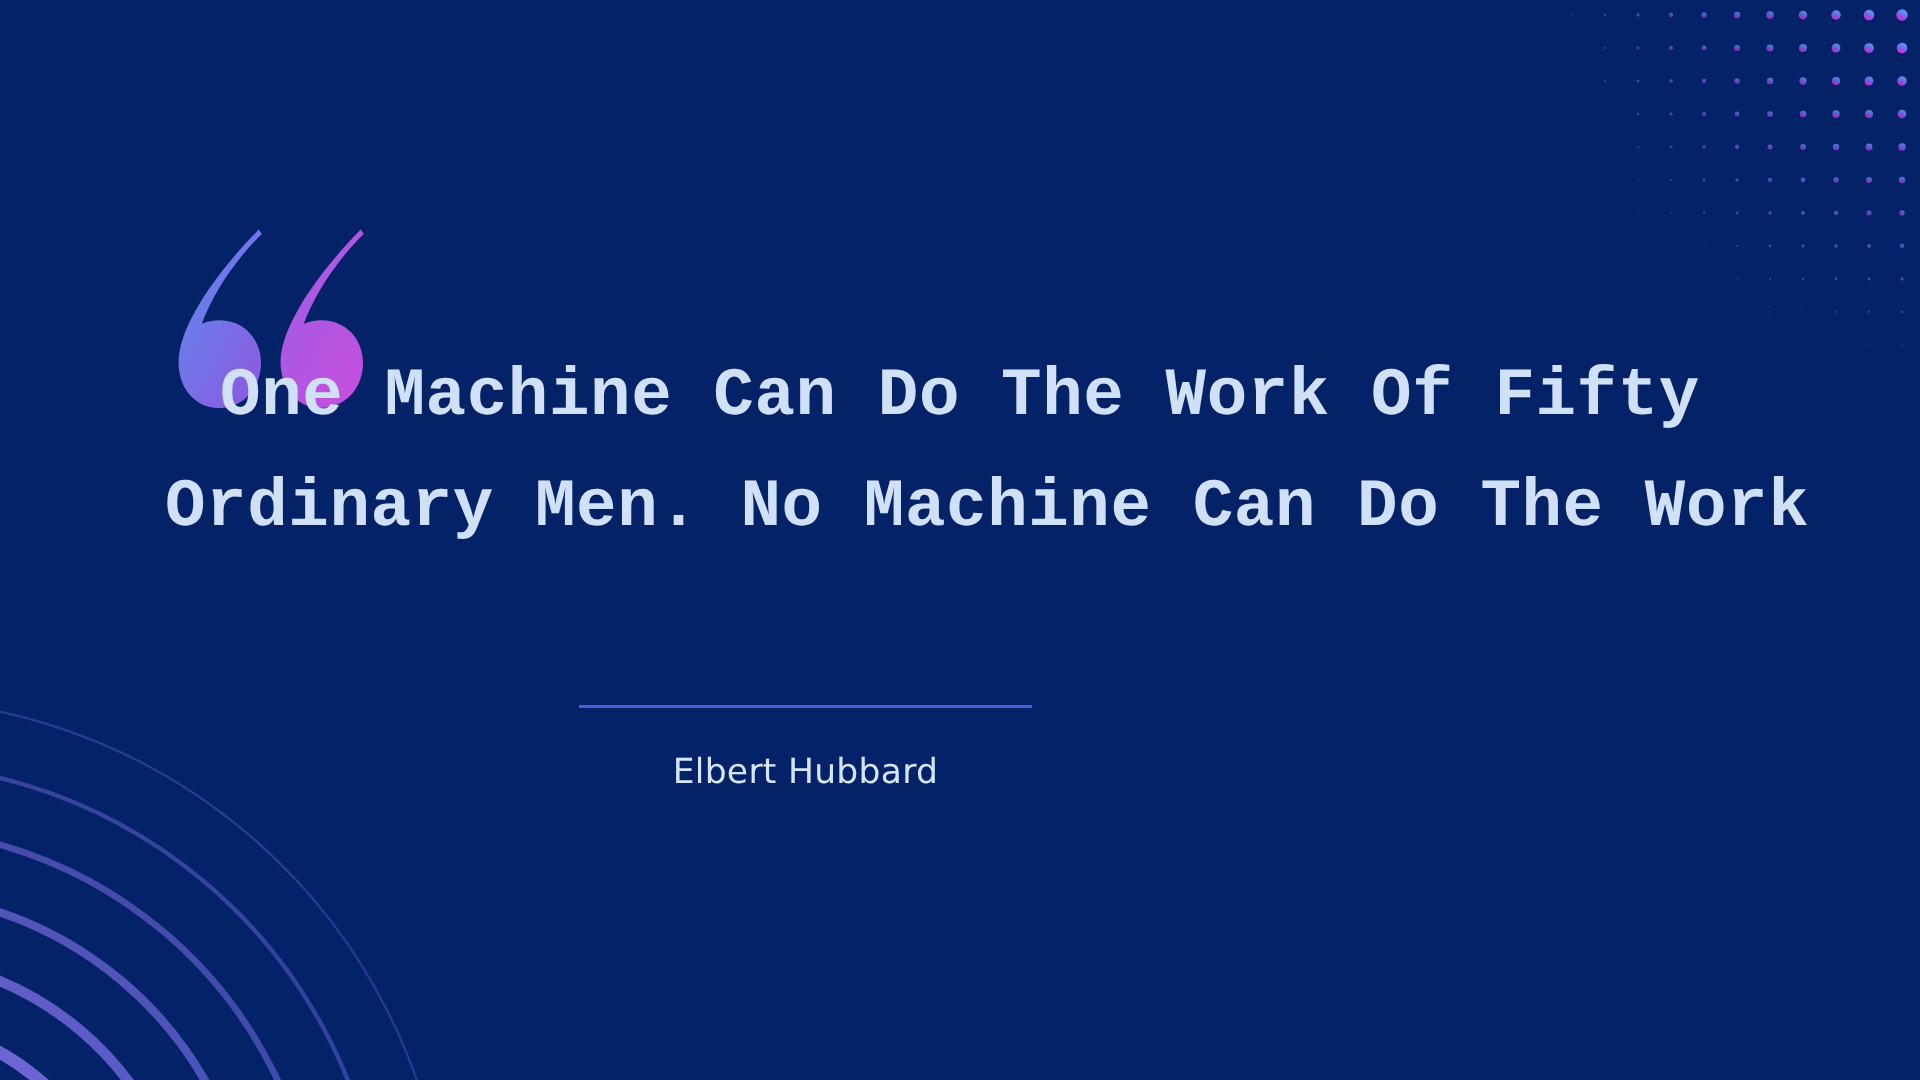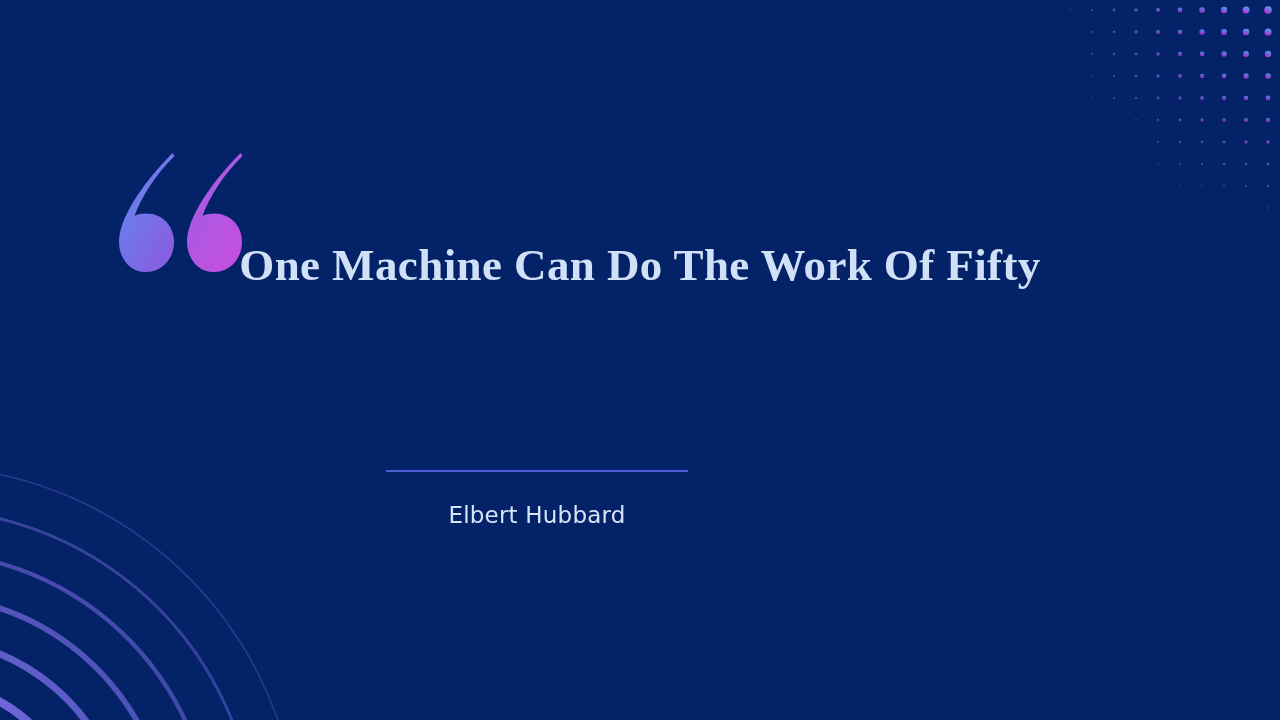--- a/index.html
+++ b/index.html
@@ -51,21 +51,21 @@
     width: 160px;
     height: 130px;
   }
 
   #quote-text {
     position: absolute;
     left: 110px;
     top: 228px;
     width: 1060px;
     text-align: center;
-    font-family: Liberation Serif, serif;
+    font-family: Liberation Mono, monospace;
     font-weight: bold;
     font-size: 45px;
     line-height: 74px;
     letter-spacing: 0.4px;
     color: #cfe0f7;
     margin: 0;
   }
   #quote-text .qline {
     display: block;
     white-space: nowrap;
@@ -305,20 +305,21 @@
                C 50 122, 62 109, 62 92 C 62 75.5, 50 63.5, 34.5 63.5
                C 30 63.5, 26 64.3, 22.5 65.8 C 29.5 47, 44 24, 62.5 6 Z" fill="url(#qmGradA)"></path>
 
       <path d="M128.5 3 C 104 28, 84.5 55, 77.5 77 C 69.5 101, 82 122, 101.5 122
                C 118 122, 130 109, 130 92 C 130 75.5, 118 63.5, 102.5 63.5
                C 98 63.5, 94 64.3, 90.5 65.8 C 97.5 47, 112 24, 130.5 6 Z" fill="url(#qmGradB)"></path>
     </svg>
 
     <p id="quote-text">
       <span class="qline">One Machine Can Do The Work Of Fifty</span>
+      <span class="qline">Ordinary Men. No Machine Can Do The Work</span>
     </p>
 
     <div id="attribution">
       <hr id="divider">
       <span id="author-name">Elbert Hubbard</span>
     </div>
 
   </div>
 </div>
 

